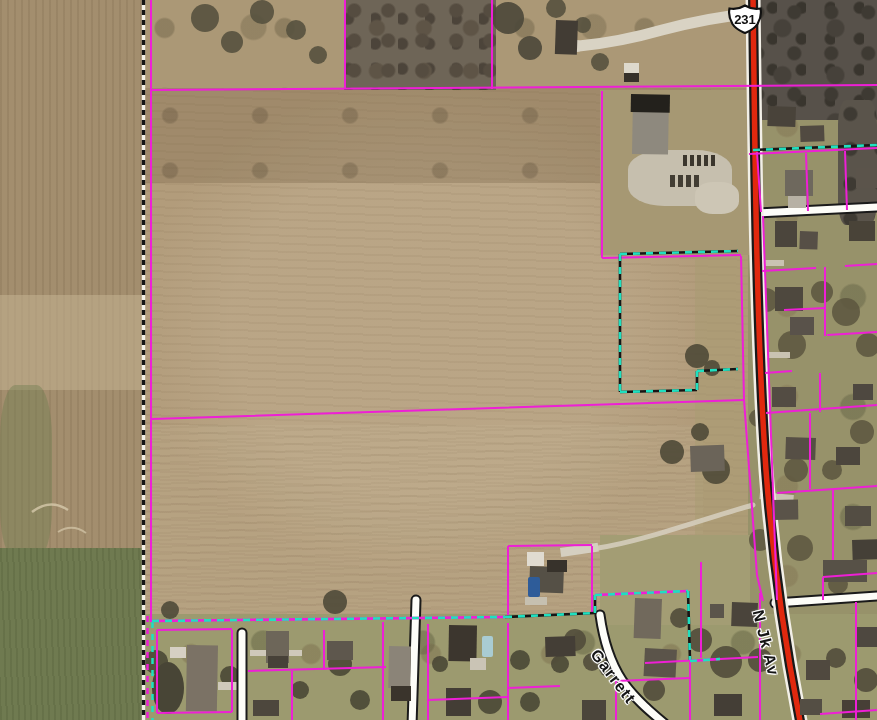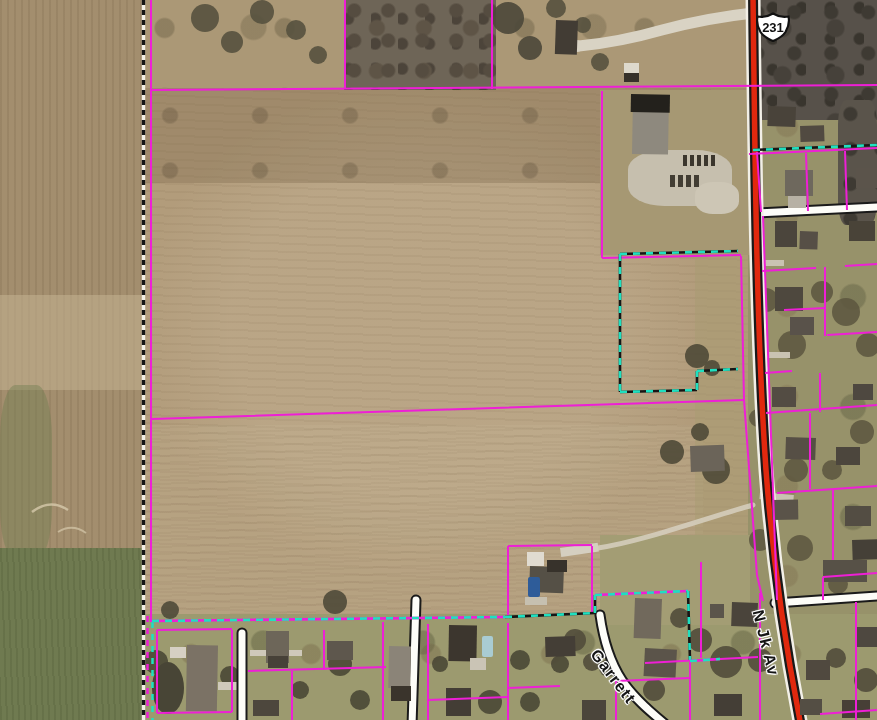--- a/index.html
+++ b/index.html
@@ -77,21 +77,21 @@
   .bdash-m{stroke:var(--c-parcel);stroke-width:2.5;fill:none;stroke-dasharray:6 6;}
   .bdash-c{stroke:var(--c-selection);stroke-width:2.5;fill:none;stroke-dasharray:6 6;stroke-dashoffset:6;}
 
   
   .road-label{position:absolute;font-weight:bold;color:#141414;white-space:nowrap;
     letter-spacing:1.5px;
     text-shadow:-1px -1px 0 #fff,1px -1px 0 #fff,-1px 1px 0 #fff,1px 1px 0 #fff,0 0 3px #fff;}
   .lbl-njk{left:766px;top:608px;font-size:16px;transform:rotate(76deg);transform-origin:0 0;}
   .lbl-garrett{left:601px;top:646px;font-size:16px;transform:rotate(53deg);transform-origin:0 0;}
 
-  .shield{left:727px;top:12px;width:36px;height:30px;margin-left:28px;}
+  .shield{left:727px;top:4px;width:36px;height:30px;}
   .shield svg{position:absolute;left:0;top:0;}
   .shield span{position:absolute;left:0;top:2px;width:36px;height:26px;display:flex;
     align-items:center;justify-content:center;font-size:13px;font-weight:bold;color:#111;}
 </style>
 </head>
 <body>
 
 <div class="map">
 
   <div class="layer">

